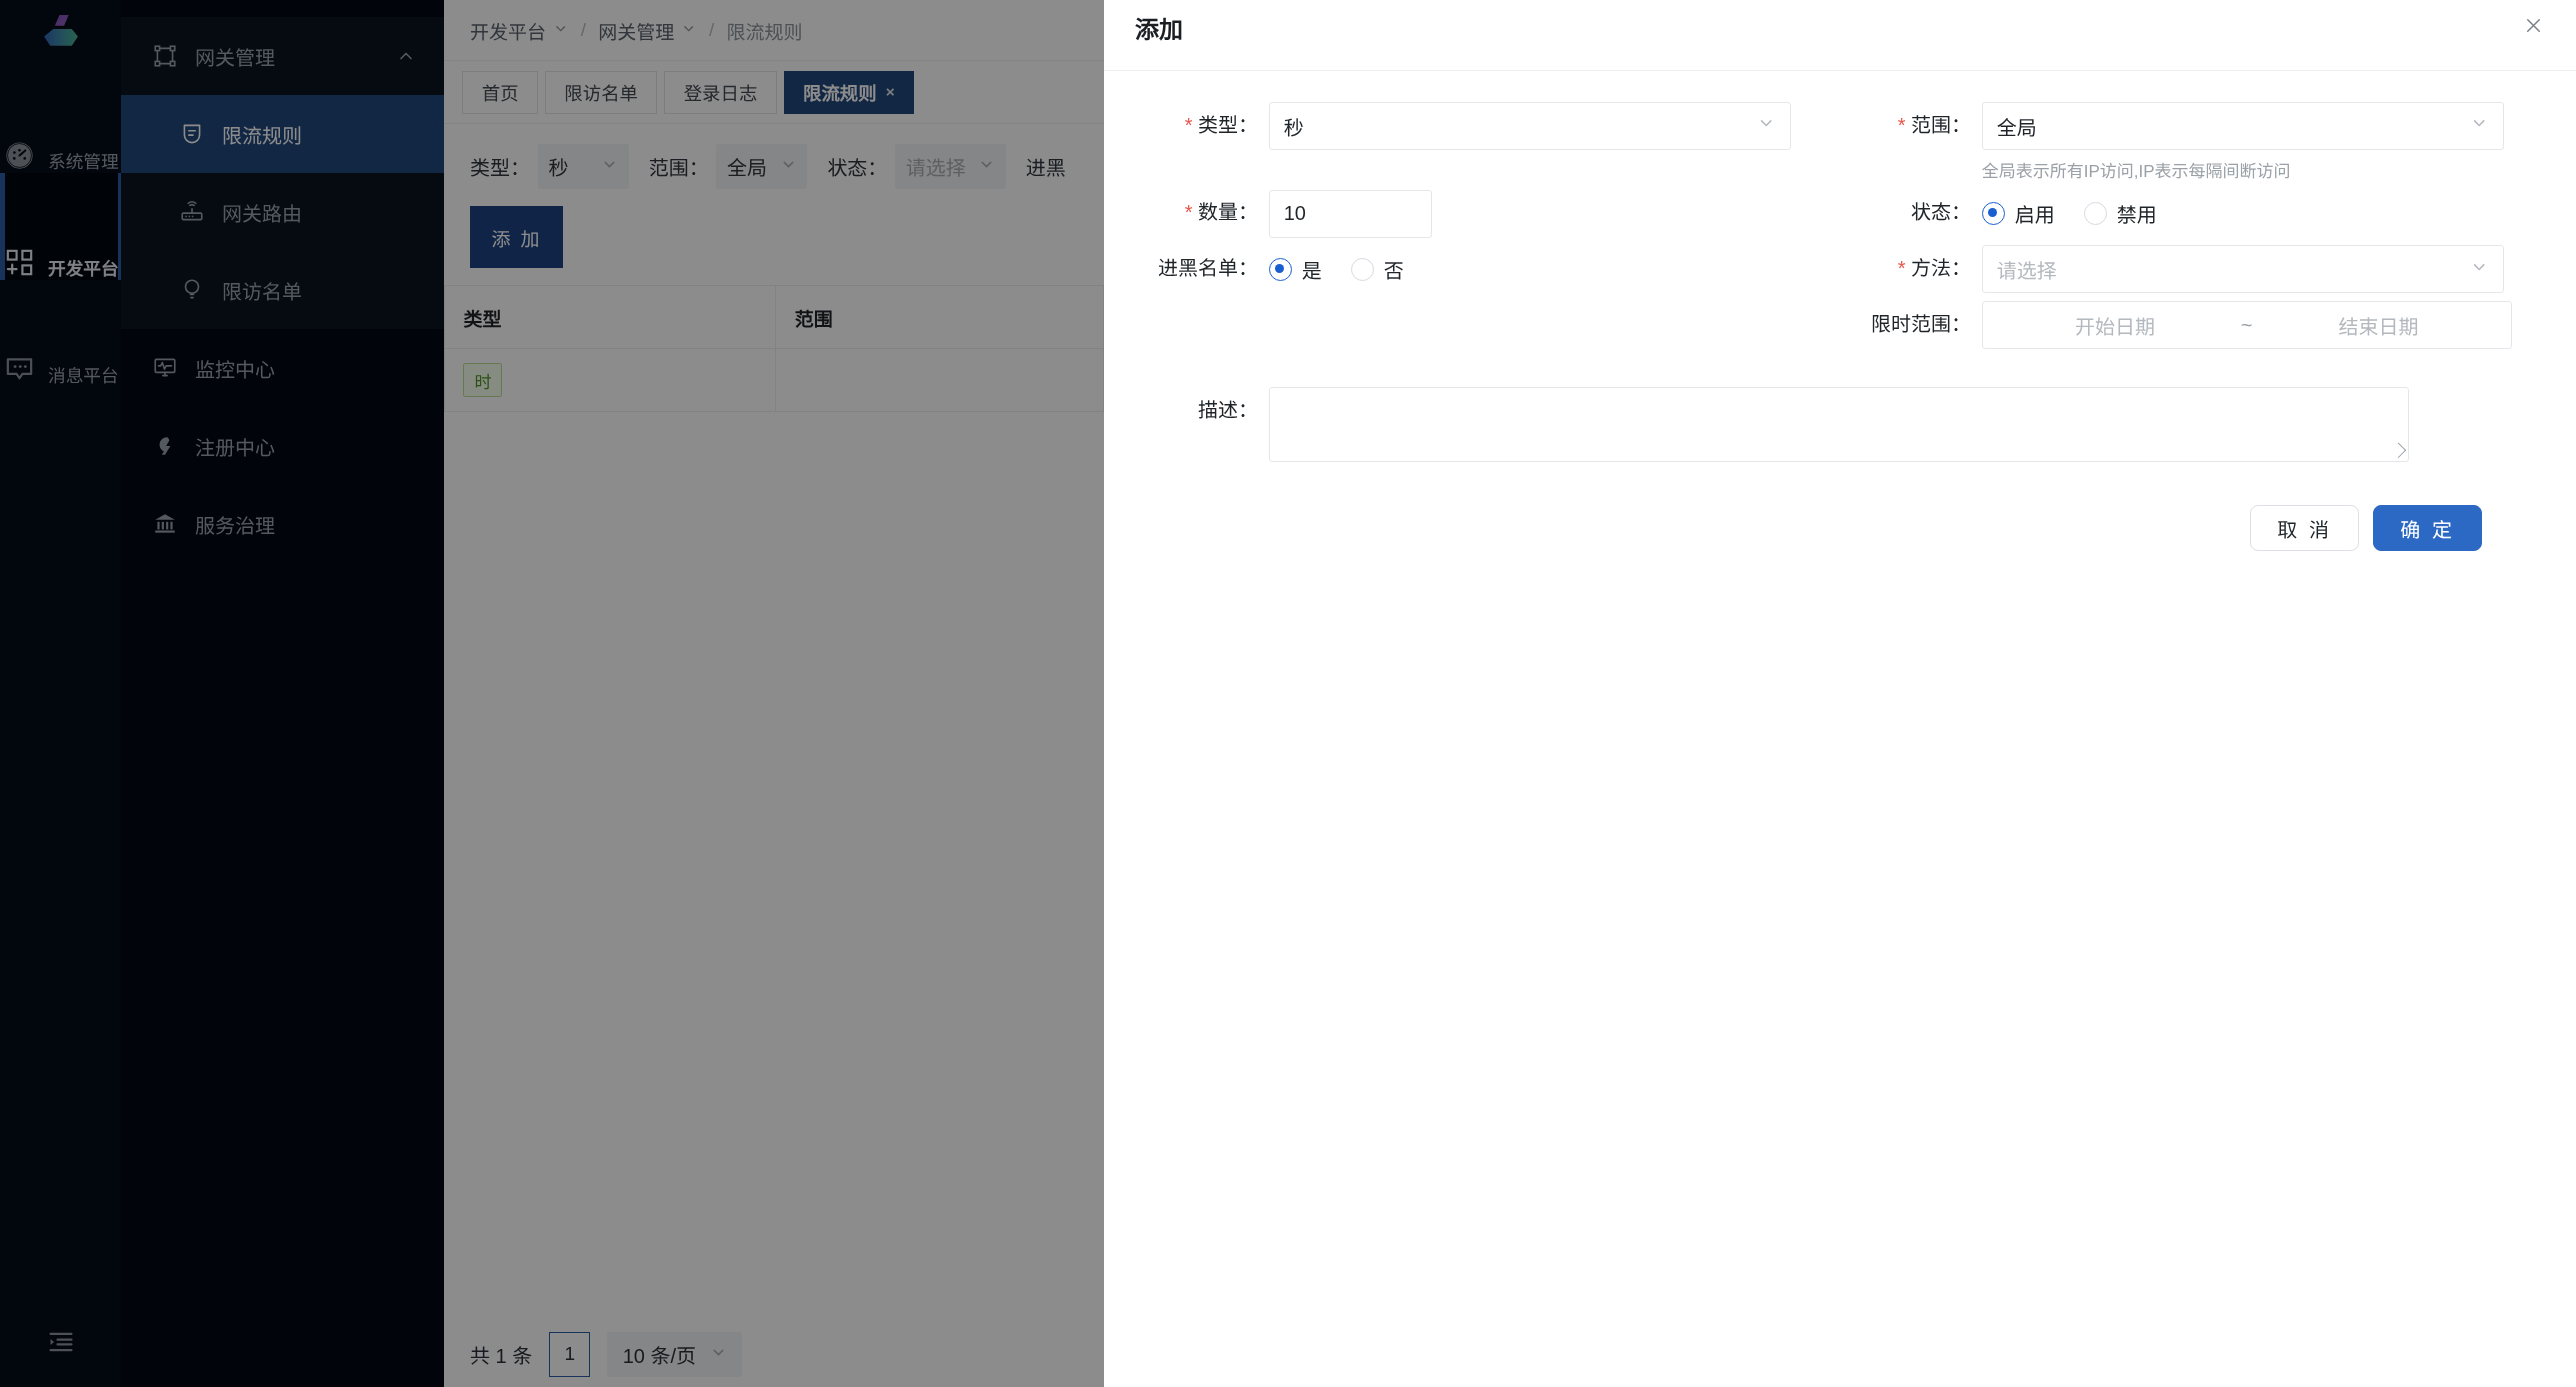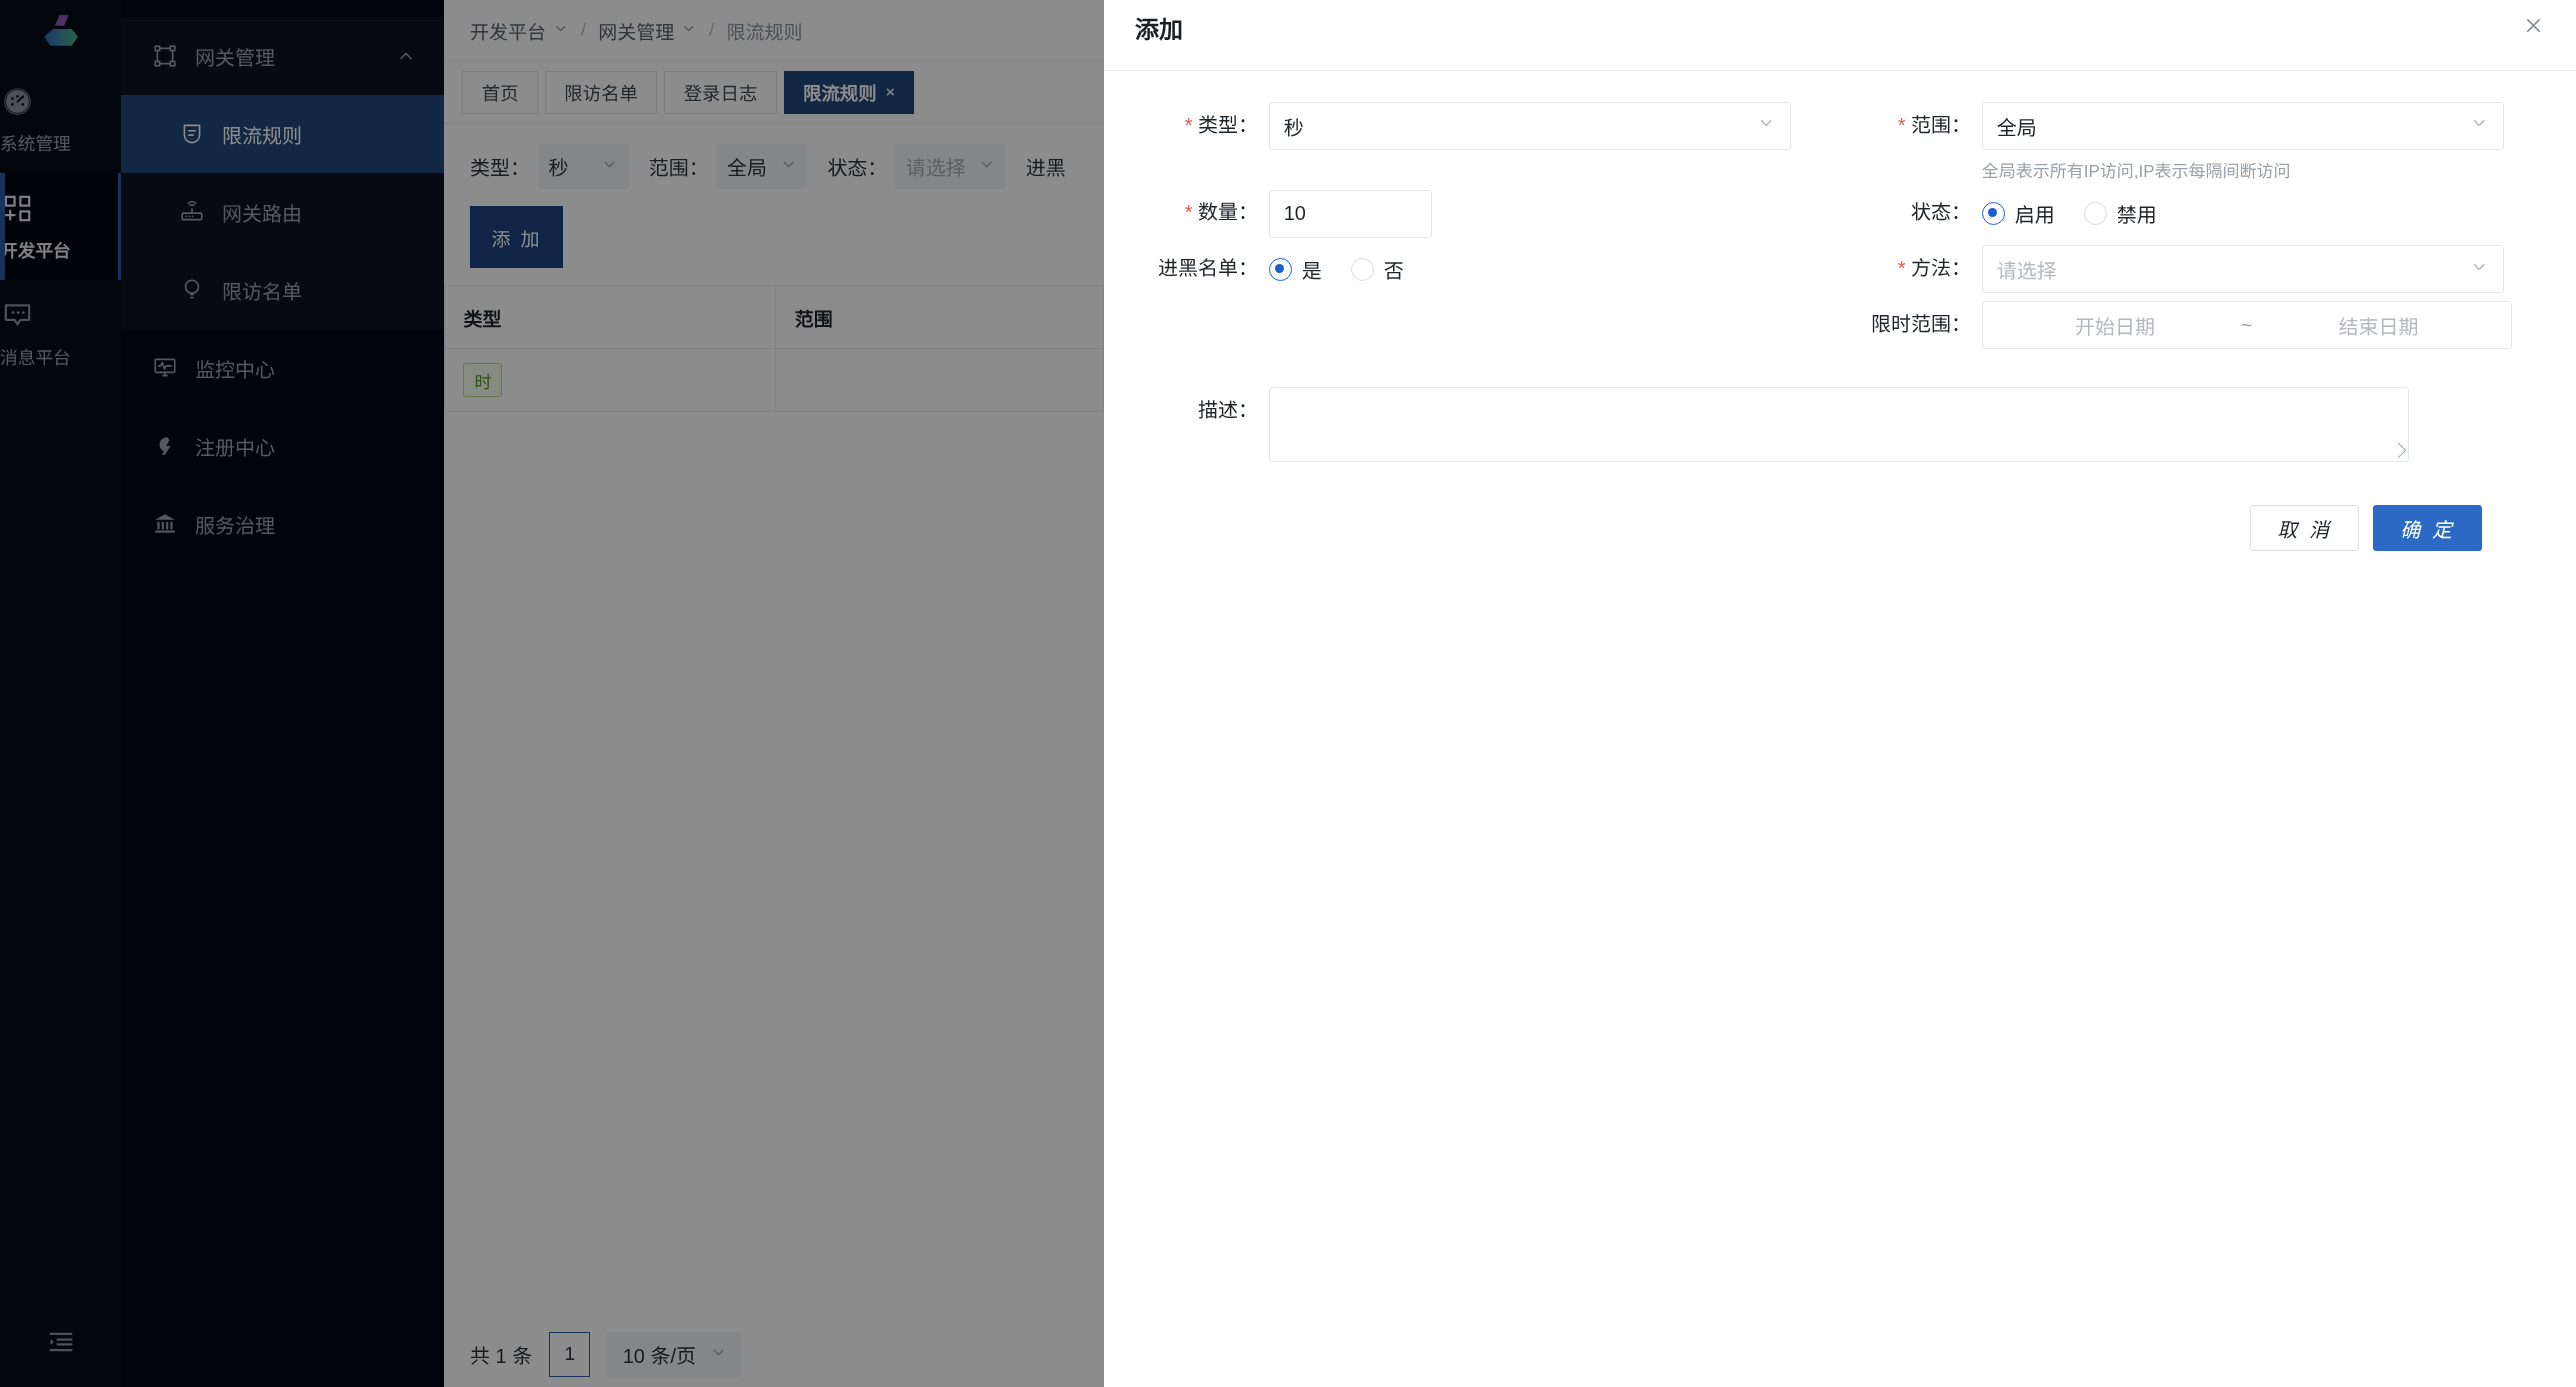--- a/index.html
+++ b/index.html
@@ -15,22 +15,22 @@
 
   
   .rail {
     position: absolute; left: 0; top: 0; width: 121px; height: 1388px;
     background: #050d18; z-index: 5;
   }
   .rail-logo {
     height: 66px; display: flex; align-items: center; justify-content: center;
   }
   .rail-item {
-    height: 107px; display: flex; flex-direction: column;
-    align-items: flex-start; justify-content: center; gap: 10.7px;
+    height: 107px; display: flex; flex-direction: row;
+    align-items: flex-end; justify-content: center; gap: 10.7px;
     color: #9aa3ad; font-size: 17.7px; cursor: pointer;
     position: relative;
   }
   .rail-item.active { background: #010710; color: #e7eaee; font-weight: bold; }
   .rail-item.active::before {
     content: ""; position: absolute; left: 0; top: 0; bottom: 0; width: 4.6px;
     background: #2b5ea8;
   }
   .rail-item.active::after {
     content: ""; position: absolute; right: 0; top: 0; bottom: 0; width: 3.1px;
@@ -210,22 +210,22 @@
     content: ""; position: absolute; right: 3.1px; bottom: 3.1px;
     width: 10px; height: 10px;
     border-right: 1.5px solid #9ba1a8; border-bottom: 1.5px solid #9ba1a8;
     transform: rotate(-45deg) translate(0.8px,-2.3px);
   }
   .modal-foot {
     padding: 35px 48px 0 0; display: flex; justify-content: flex-end; gap: 14px;
   }
   .btn {
     height: 46px; padding: 0 26px; font-size: 20px; letter-spacing: 3.1px;
-    border-radius: 3px; cursor: pointer; font-family: inherit;
-    display: flex; align-items: center; justify-content: center; font-style: italic;
+    border-radius: 8px; cursor: pointer; font-family: inherit;
+    display: flex; align-items: center; justify-content: center;
   }
   .btn-ghost { background: #fff; border: 0.8px solid #dcdfe3; color: #1f2429; }
   .btn-blue { background: #2b69c5; border: 0.8px solid #2b69c5; color: #fff; }
 </style>
 </head>
 <body>
 
 <div id="root">
 
   <div class="rail">

